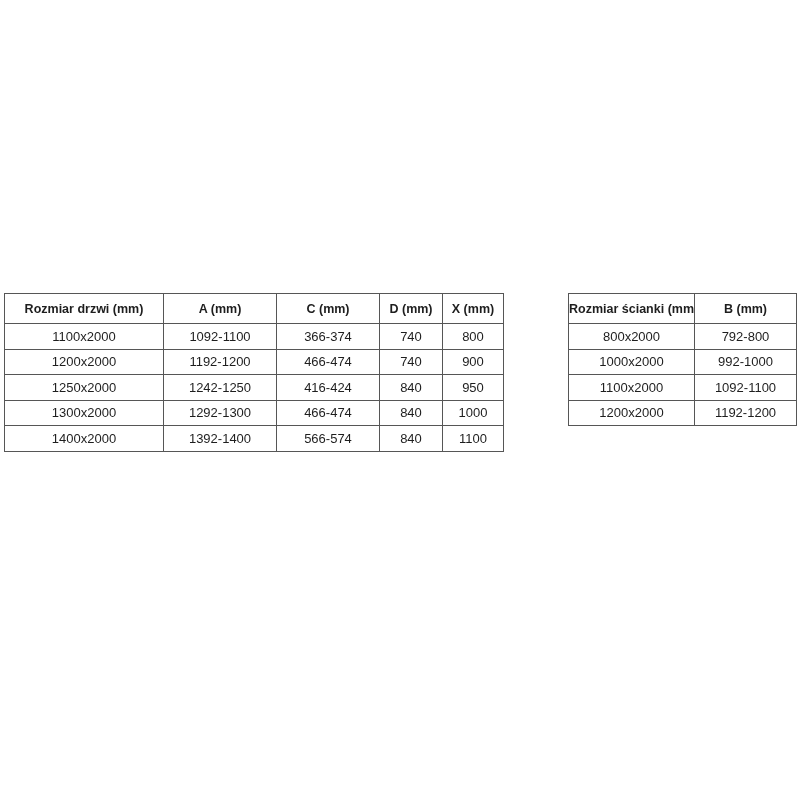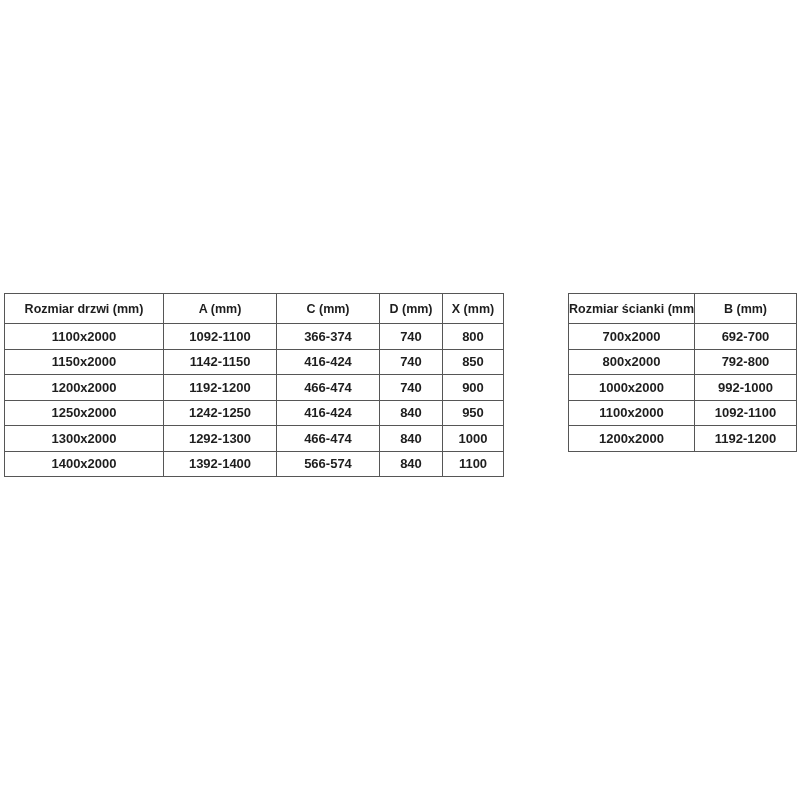--- a/index.html
+++ b/index.html
@@ -29,21 +29,21 @@
     overflow: hidden;
     white-space: nowrap;
   }
   table.spec-table th {
     font-size: 12.5px;
     font-weight: bold;
     height: 29px;
   }
   table.spec-table td {
     font-size: 13px;
-    font-weight: bold;
+    font-weight: normal;
     height: 24.5px;
   }
   #doors-table {
     left: 4px;
     top: 293px;
     width: 499px;
   }
   #walls-table {
     left: 568px;
     top: 293px;
@@ -70,27 +70,20 @@
         <th>X (mm)</th>
       </tr>
     </thead>
   <tbody>
       <tr>
         <td>1100x2000</td>
         <td>1092-1100</td>
         <td>366-374</td>
         <td>740</td>
         <td>800</td>
-      </tr>
-      <tr>
-        <td>1150x2000</td>
-        <td>1142-1150</td>
-        <td>416-424</td>
-        <td>740</td>
-        <td>850</td>
       </tr>
       <tr>
         <td>1200x2000</td>
         <td>1192-1200</td>
         <td>466-474</td>
         <td>740</td>
         <td>900</td>
       </tr>
       <tr>
         <td>1250x2000</td>
@@ -122,24 +115,20 @@
     <col style="width:102px">
   </colgroup>
   <thead>
       <tr>
         <th>Rozmiar ścianki (mm)</th>
         <th>B (mm)</th>
       </tr>
     </thead>
   <tbody>
       <tr>
-        <td>700x2000</td>
-        <td>692-700</td>
-      </tr>
-      <tr>
         <td>800x2000</td>
         <td>792-800</td>
       </tr>
       <tr>
         <td>1000x2000</td>
         <td>992-1000</td>
       </tr>
       <tr>
         <td>1100x2000</td>
         <td>1092-1100</td>

